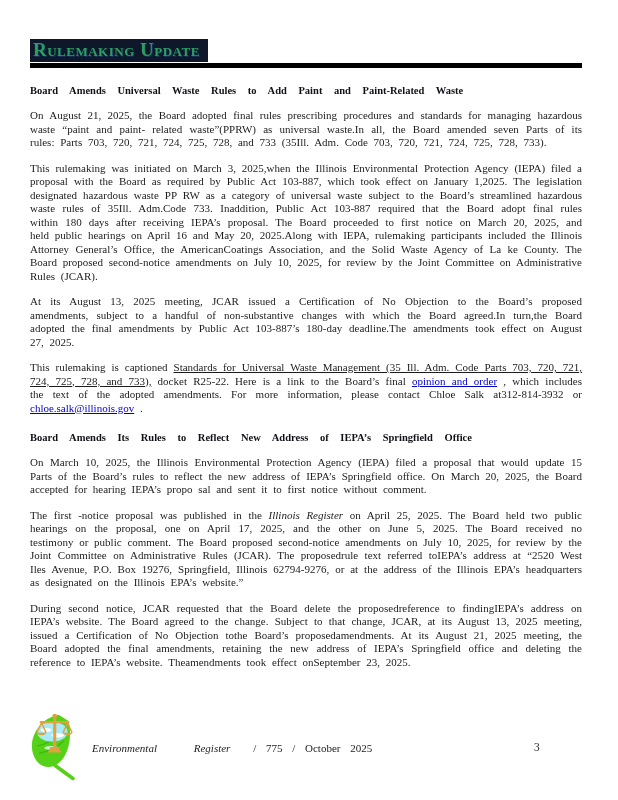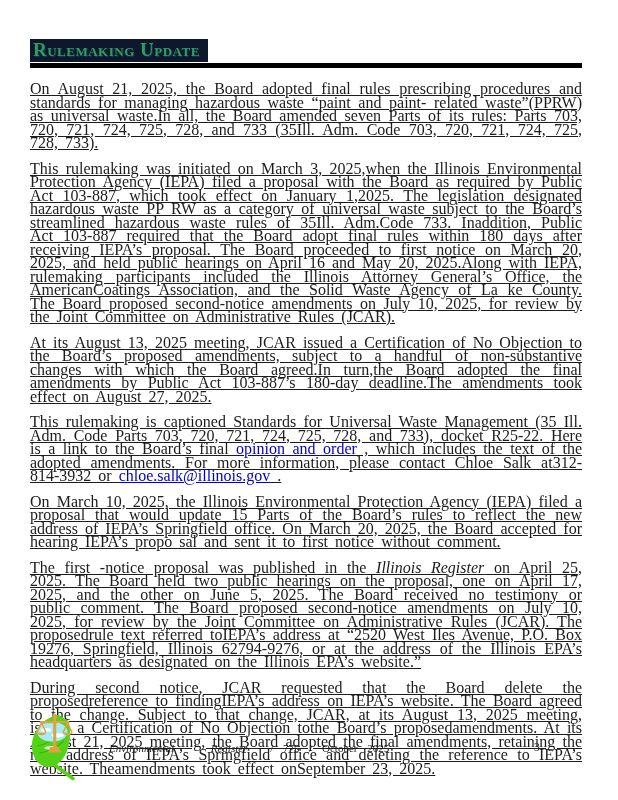--- a/index.html
+++ b/index.html
@@ -46,45 +46,44 @@
   }
   .sec-heading{
     font-size:10.5px;
     font-weight:bold;
     word-spacing:9px;
     margin:16px 0 12px 0;
     line-height:13px;
     color:#101018;
   }
   .body-para{
-    font-size:16px;
+    font-size:11px;
     line-height:13.5px;
     text-align:justify;
     word-spacing:3px;
     margin:12px 0 12px 0;
-    text-decoration:underline;
   }
   .body-para .underline{text-decoration:underline;}
   .body-para .italic{font-style:italic;}
   .body-para a{
     color:var(--link_blue);
     text-decoration:underline;
     cursor:pointer;
   }
   .footer{
     position:absolute;
     left:0;top:708px;
     width:618px;height:92px;
   }
   .logo{
     position:absolute;left:28px;top:4px;
     width:54px;height:70px;
   }
   .footer-text{
-    position:absolute;left:109px;top:34px;
+    position:absolute;left:92px;top:34px;
     font-size:11px;
     white-space:nowrap;
   }
   .footer-text .journal{
     font-style:italic;
     word-spacing:34px;
     margin-right:20px;
   }
   .footer-text .issue{word-spacing:7px;}
   .page-num{
@@ -95,24 +94,26 @@
 </head>
 <body>
 
 <div class="page">
 
   <div class="title-bar">Rulemaking Update</div>
 
   <div class="header-rule"></div>
 
   <div class="doc-body" id="doc-body">
+      <h2 class="sec-heading">Board Amends Universal Waste Rules to Add Paint and Paint-Related Waste</h2>
       <p class="body-para"><span>On August 21, 2025, the Board adopted final rules prescribing procedures and standards for managing hazardous waste “paint and paint- related waste”(PPRW)  as universal waste.In all, the Board amended seven Parts of its rules:  Parts 703, 720, 721, 724, 725, 728, and 733 (35Ill. Adm. Code 703, 720, 721, 724, 725, 728, 733).</span></p>
       <p class="body-para"><span>This rulemaking was initiated on March 3, 2025,when the Illinois Environmental Protection Agency (IEPA) filed a proposal with the Board as required by Public Act 103-887, which took effect on January 1,2025.  The legislation designated hazardous waste PP RW as a category of universal waste subject to the Board’s streamlined hazardous waste rules of 35Ill. Adm.Code 733.  Inaddition, Public Act 103-887 required that the Board adopt final rules within 180 days after receiving IEPA’s proposal.  The Board proceeded to first notice on March 20, 2025, and held public hearings on April 16 and May 20, 2025.Along with IEPA, rulemaking participants included the Illinois Attorney General’s Office, the AmericanCoatings Association, and the Solid Waste Agency of La ke County.  The Board proposed second-notice amendments on July 10, 2025, for review by the Joint Committee on Administrative Rules (JCAR).</span></p>
       <p class="body-para"><span>At its August 13, 2025 meeting, JCAR issued a Certification of No Objection to the Board’s proposed amendments, subject to a handful of non-substantive changes with which the Board agreed.In turn,the Board adopted the final amendments by Public Act 103-887’s 180-day deadline.The amendments took effect on August 27, 2025.</span></p>
       <p class="body-para"><span>This rulemaking is captioned </span><span class="underline">Standards for Universal Waste Management (35 Ill. Adm. Code Parts 703, 720, 721, 724, 725, 728, and 733),</span><span> docket R25-22.  Here is a link to the Board’s final </span><a>opinion and order</a><span> , which includes the text of the adopted amendments.  For more information, please contact Chloe Salk at312-814-3932 or </span><a>chloe.salk@illinois.gov</a><span> .</span></p>
+      <h2 class="sec-heading">Board Amends Its Rules to Reflect New Address of IEPA’s Springfield Office</h2>
       <p class="body-para"><span>On March 10, 2025, the Illinois Environmental Protection Agency (IEPA) filed a proposal that would update 15 Parts of the Board’s rules to reflect the new address of IEPA’s Springfield office.  On March 20, 2025, the Board accepted for hearing IEPA’s propo sal and sent it to first notice without comment.</span></p>
       <p class="body-para"><span>The first -notice proposal was published in the </span><span class="italic">Illinois Register</span><span> on April 25, 2025.  The Board held two public hearings on the proposal, one on April 17, 2025, and the other on June 5, 2025.  The Board received no testimony or public comment.  The Board proposed second-notice amendments on July 10, 2025, for review by the Joint Committee on Administrative Rules (JCAR).  The proposedrule text referred toIEPA’s address at “2520 West Iles Avenue, P.O. Box 19276, Springfield, Illinois 62794-9276, or at the address of the Illinois EPA’s headquarters as designated on the Illinois EPA’s website.”</span></p>
       <p class="body-para"><span>During second notice, JCAR requested that the Board delete the proposedreference to findingIEPA’s address on IEPA’s website.  The Board agreed to the change.  Subject to that change, JCAR, at its August 13, 2025 meeting, issued a Certification of No Objection tothe Board’s proposedamendments.   At its August 21, 2025 meeting, the Board adopted the final amendments, retaining the new address of IEPA’s Springfield office and deleting the reference to IEPA’s website.  Theamendments took effect onSeptember 23, 2025.</span></p>
     </div>
 
   <div class="footer">
     <svg class="logo" viewBox="0 0 60 78" aria-label="leaf-globe-scales-logo">
 
       <path d="M34 3 C10 8 0 32 6 48 C10 59 20 64 29 60 C44 54 50 30 45 10 Z" fill="var(--leaf_green)"></path>
 

